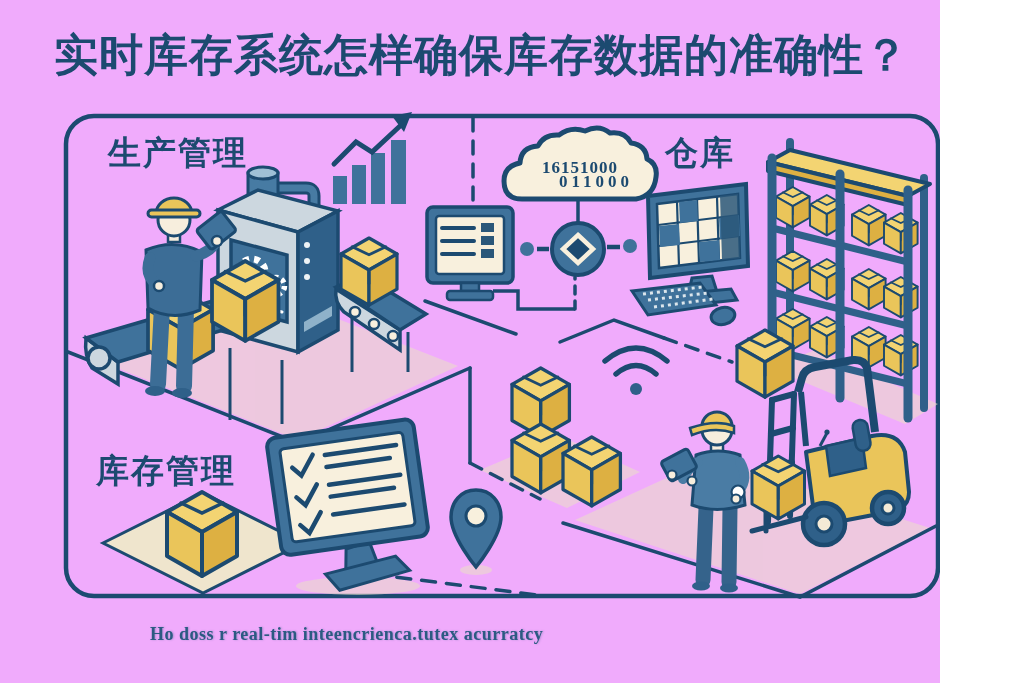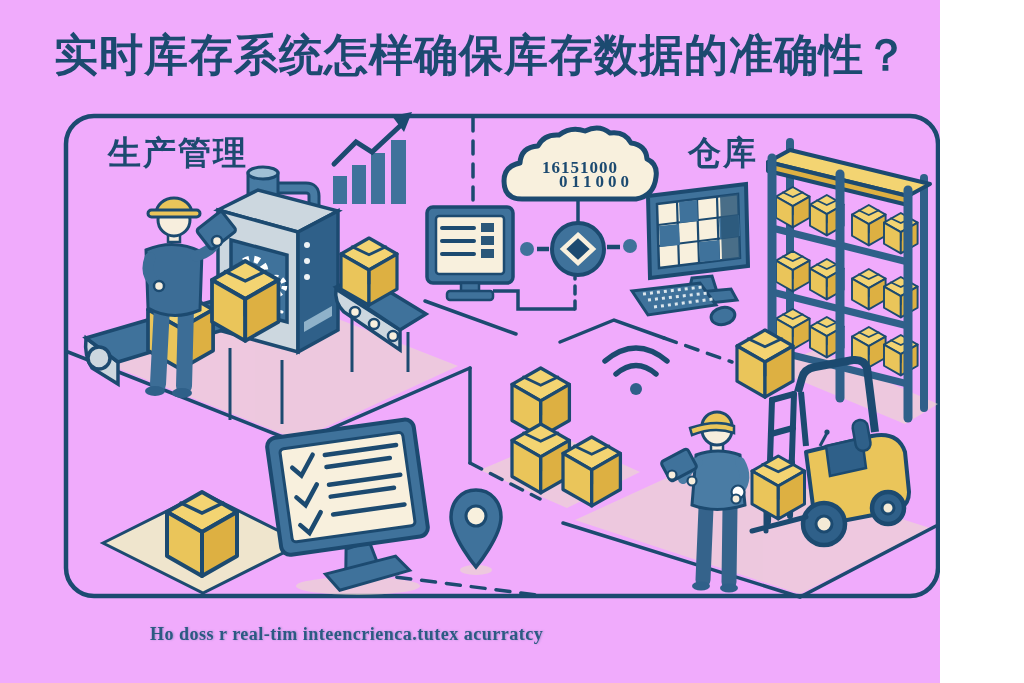--- a/index.html
+++ b/index.html
@@ -6,21 +6,21 @@
   .stage{
     position:relative;width:940px;height:683px;overflow:hidden;
     background:#f0abfc;
     font-family:Liberation Serif, serif;
   }
   .stage svg{position:absolute;left:0;top:0;}
   .txt{position:absolute;color:#1c4a70;white-space:nowrap;}
   .title{left:54px;top:26px;font-size:44px;font-weight:800;letter-spacing:1px;}
   .zone-label{font-size:33px;font-weight:800;letter-spacing:2px;}
   .lbl-production{left:108px;top:131px;}
-  .lbl-warehouse{left:688px;top:131px;}
+  .lbl-warehouse{left:665px;top:131px;}
   .lbl-inventory{left:96px;top:449px;}
   .cloud-txt{left:508px;width:144px;text-align:center;font-size:17px;font-weight:800;}
   .cloud-l1{top:158px;letter-spacing:1px;}
   .cloud-l2{top:172px;letter-spacing:4px;padding-left:16px;}
   .caption{left:150px;top:624px;font-size:18px;font-weight:600;color:#2c5a82;
            text-shadow:1px 0 2px rgba(44,90,130,.35);letter-spacing:.5px;}
   
   .ln{stroke:#1c4a70;fill:none;}
   .cube-top{fill:#f3d472;stroke:#1c4a70;stroke-width:4;stroke-linejoin:round;}
   .cube-left{fill:#eac55a;stroke:#1c4a70;stroke-width:4;stroke-linejoin:round;}
@@ -298,17 +298,18 @@
 
   <g>
     <path d="M476,490 C461,490 451,502 451,517 C451,537 476,567 476,567 C476,567 501,537 501,517 C501,502 491,490 476,490 Z" fill="#3f729b" stroke="#1c4a70" stroke-width="3.5"></path>
     <circle cx="476" cy="516" r="10" fill="#f8f0dd" stroke="#1c4a70" stroke-width="3"></circle>
   </g>
 </svg>
 
 <div class="txt title">实时库存系统怎样确保库存数据的准确性？</div>
 <div class="txt zone-label lbl-production">生产管理</div>
 <div class="txt zone-label lbl-warehouse">仓库</div>
+<div class="txt zone-label lbl-inventory">库存管理</div>
 <div class="txt cloud-txt cloud-l1">16151000</div>
 <div class="txt cloud-txt cloud-l2">011000</div>
 <div class="txt caption">Ho doss r real-tim inteencrienca.tutex acurratcy</div>
 
 </div>
 
 </body></html>

